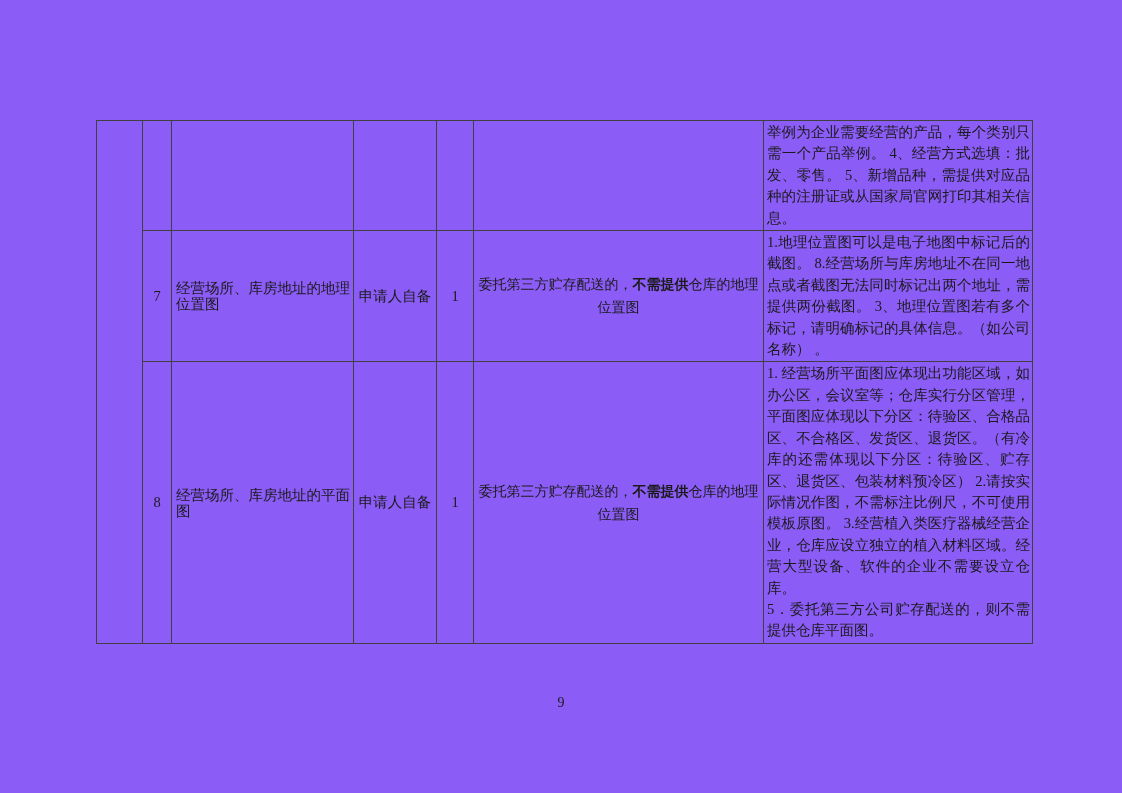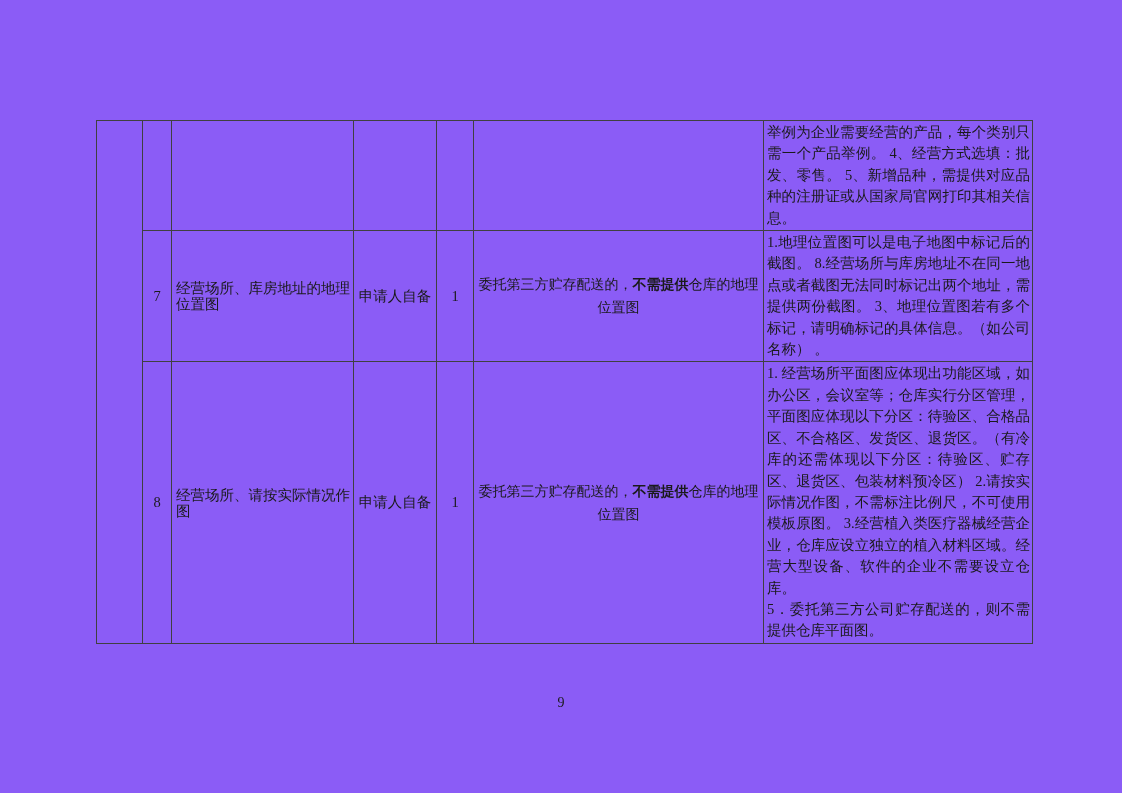--- a/index.html
+++ b/index.html
@@ -92,21 +92,21 @@
       <tr class="row-7">
         <td class="cell-no">7</td>
         <td class="cell-name">经营场所、库房地址的地理位置图</td>
         <td class="cell-source">申请人自备</td>
         <td class="cell-count">1</td>
         <td class="cell-desc"><span>委托第三方贮存配送的，</span><span class="bold">不需提供</span><span>仓库的地理位置图</span></td>
         <td class="cell-notes">1.地理位置图可以是电子地图中标记后的截图。 8.经营场所与库房地址不在同一地点或者截图无法同时标记出两个地址，需提供两份截图。 3、地理位置图若有多个标记，请明确标记的具体信息。（如公司名称） 。</td>
       </tr>
       <tr class="row-8">
         <td class="cell-no">8</td>
-        <td class="cell-name">经营场所、请按实际情况作图</td>
+        <td class="cell-name">经营场所、库房地址的平面图</td>
         <td class="cell-source">申请人自备</td>
         <td class="cell-count">1</td>
         <td class="cell-desc"><span>委托第三方贮存配送的，</span><span class="bold">不需提供</span><span>仓库的地理位置图</span></td>
         <td class="cell-notes">1. 经营场所平面图应体现出功能区域，如办公区，会议室等；仓库实行分区管理，平面图应体现以下分区：待验区、合格品区、不合格区、发货区、退货区。（有冷库的还需体现以下分区：待验区、贮存区、退货区、包装材料预冷区） 2.请按实际情况作图，不需标注比例尺，不可使用模板原图。 3.经营植入类医疗器械经营企业，仓库应设立独立的植入材料区域。经营大型设备、软件的企业不需要设立仓库。
 5．委托第三方公司贮存配送的，则不需提供仓库平面图。</td>
       </tr>
     </tbody>
   </table>
 
   <div class="page-number">9</div>

